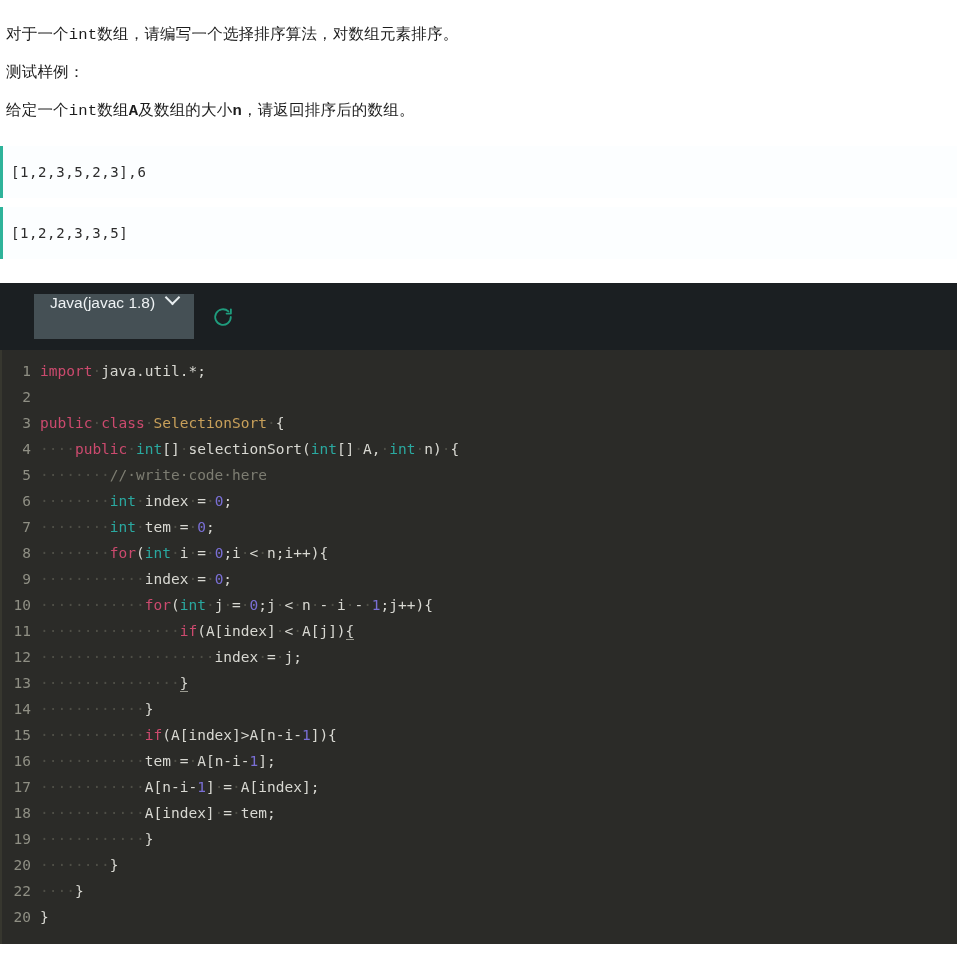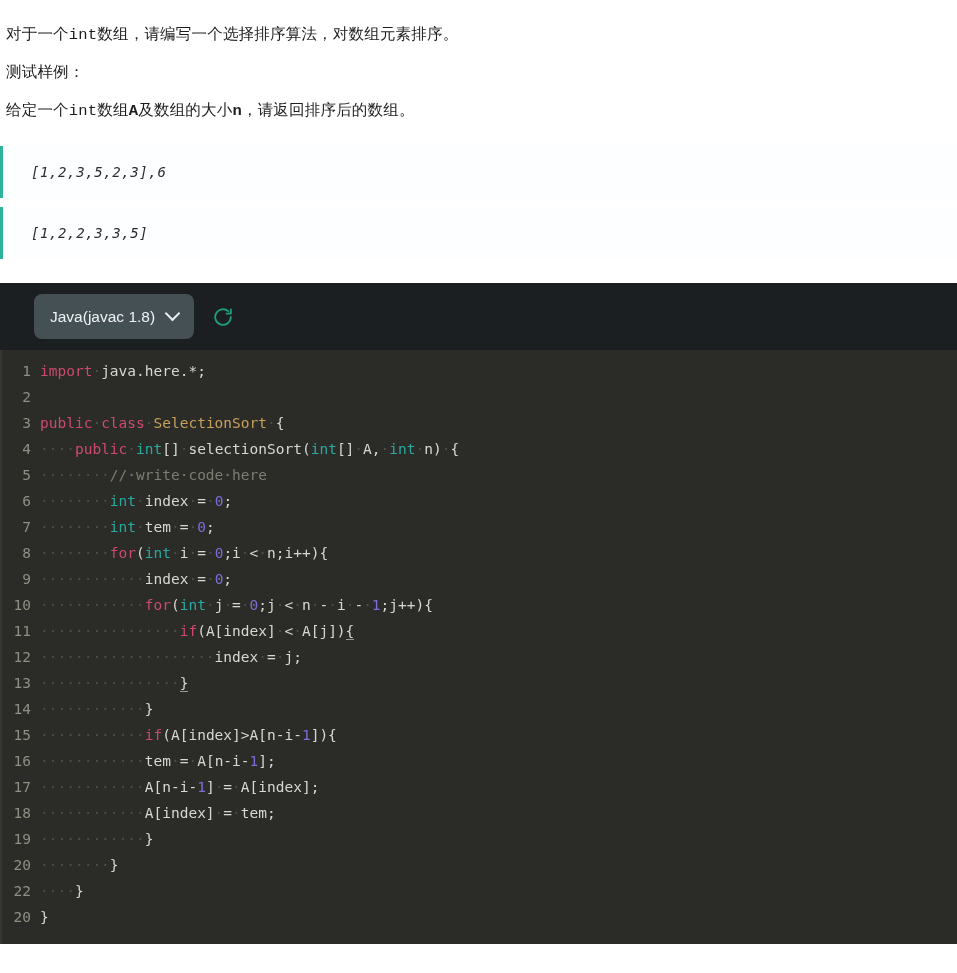--- a/index.html
+++ b/index.html
@@ -24,23 +24,22 @@
     color: #1c1c1c;
     letter-spacing: 0.2px;
   }
   .problem p b { font-weight: bold; }
 
   
   .samples { margin-top: 16px; }
   .sample-block {
     border-left: 3px solid #2eb39a;
     background: #fcfeff;
-    padding: 18px 0 18px 28px;
+    padding: 18px 0 18px 8px;
     margin-bottom: 9px;
-    font-style: italic;
   }
   .sample-block .code-text {
     font-family: "DejaVu Sans Mono", "Liberation Mono", monospace;
     font-size: 14px;
     color: #2d2d2d;
     letter-spacing: 0.6px;
     white-space: pre;
   }
 
   
@@ -53,28 +52,28 @@
     background: #1b1f22;
     height: 67px;
     display: flex;
     align-items: center;
     padding-left: 34px;
     gap: 14px;
   }
   .lang-select {
     background: #455055;
     border: none;
-    border-radius: 8px;
+    border-radius: 0;
     color: #eef2f4;
     font-size: 15.5px;
     font-family: "Liberation Sans", sans-serif;
     height: 45px;
     padding: 0 14px 0 16px;
     display: flex;
-    align-items: center;
+    align-items: flex-start;
     gap: 12px;
     cursor: pointer;
     min-width: 155px;
   }
   .lang-select .chev {
     display: inline-block;
     width: 13px; height: 13px;
     position: relative;
     top: -2px;
   }
@@ -162,21 +161,21 @@
     <button class="refresh-btn">
       <span>
         <svg width="22" height="22" viewBox="0 0 24 24" fill="none" stroke="#1f9c7d" stroke-width="2" stroke-linecap="round" stroke-linejoin="round">
           <path d="M20.5 12a8.5 8.5 0 1 1-2.6-6.1"></path>
           <polyline points="20.6 3.6 20.6 8.3 15.9 8.3"></polyline>
         </svg>
       </span>
     </button>
   </div>
   <div class="code-area">
-      <div class="code-line"><span class="ln">1</span><span class="lc"><span class="t-kw">import</span><span class="t-dot">·</span><span class="t-pln">java.here.*;</span></span></div>
+      <div class="code-line"><span class="ln">1</span><span class="lc"><span class="t-kw">import</span><span class="t-dot">·</span><span class="t-pln">java.util.*;</span></span></div>
       <div class="code-line"><span class="ln">2</span><span class="lc"></span></div>
       <div class="code-line"><span class="ln">3</span><span class="lc"><span class="t-kw">public</span><span class="t-dot">·</span><span class="t-kw">class</span><span class="t-dot">·</span><span class="t-cls">SelectionSort</span><span class="t-dot">·</span><span class="t-pln">{</span></span></div>
       <div class="code-line"><span class="ln">4</span><span class="lc"><span class="t-dot">····</span><span class="t-kw">public</span><span class="t-dot">·</span><span class="t-type">int</span><span class="t-pln">[]</span><span class="t-dot">·</span><span class="t-pln">selectionSort(</span><span class="t-type">int</span><span class="t-pln">[]</span><span class="t-dot">·</span><span class="t-pln">A,</span><span class="t-dot">·</span><span class="t-type">int</span><span class="t-dot">·</span><span class="t-pln">n)</span><span class="t-dot">·</span><span class="t-pln">{</span></span></div>
       <div class="code-line"><span class="ln">5</span><span class="lc"><span class="t-dot">········</span><span class="t-cmt">//·write·code·here</span></span></div>
       <div class="code-line"><span class="ln">6</span><span class="lc"><span class="t-dot">········</span><span class="t-type">int</span><span class="t-dot">·</span><span class="t-pln">index</span><span class="t-dot">·</span><span class="t-pln">=</span><span class="t-dot">·</span><span class="t-num">0</span><span class="t-pln">;</span></span></div>
       <div class="code-line"><span class="ln">7</span><span class="lc"><span class="t-dot">········</span><span class="t-type">int</span><span class="t-dot">·</span><span class="t-pln">tem</span><span class="t-dot">·</span><span class="t-pln">=</span><span class="t-dot">·</span><span class="t-num">0</span><span class="t-pln">;</span></span></div>
       <div class="code-line"><span class="ln">8</span><span class="lc"><span class="t-dot">········</span><span class="t-kw">for</span><span class="t-pln">(</span><span class="t-type">int</span><span class="t-dot">·</span><span class="t-pln">i</span><span class="t-dot">·</span><span class="t-pln">=</span><span class="t-dot">·</span><span class="t-num">0</span><span class="t-pln">;i</span><span class="t-dot">·</span><span class="t-pln">&lt;</span><span class="t-dot">·</span><span class="t-pln">n;i++){</span></span></div>
       <div class="code-line"><span class="ln">9</span><span class="lc"><span class="t-dot">············</span><span class="t-pln">index</span><span class="t-dot">·</span><span class="t-pln">=</span><span class="t-dot">·</span><span class="t-num">0</span><span class="t-pln">;</span></span></div>
       <div class="code-line"><span class="ln">10</span><span class="lc"><span class="t-dot">············</span><span class="t-kw">for</span><span class="t-pln">(</span><span class="t-type">int</span><span class="t-dot">·</span><span class="t-pln">j</span><span class="t-dot">·</span><span class="t-pln">=</span><span class="t-dot">·</span><span class="t-num">0</span><span class="t-pln">;j</span><span class="t-dot">·</span><span class="t-pln">&lt;</span><span class="t-dot">·</span><span class="t-pln">n</span><span class="t-dot">·</span><span class="t-pln">-</span><span class="t-dot">·</span><span class="t-pln">i</span><span class="t-dot">·</span><span class="t-pln">-</span><span class="t-dot">·</span><span class="t-num">1</span><span class="t-pln">;j++){</span></span></div>
       <div class="code-line"><span class="ln">11</span><span class="lc"><span class="t-dot">················</span><span class="t-kw">if</span><span class="t-pln">(A[index]</span><span class="t-dot">·</span><span class="t-pln">&lt;</span><span class="t-dot">·</span><span class="t-pln">A[j])</span><span class="t-brace-match">{</span></span></div>

